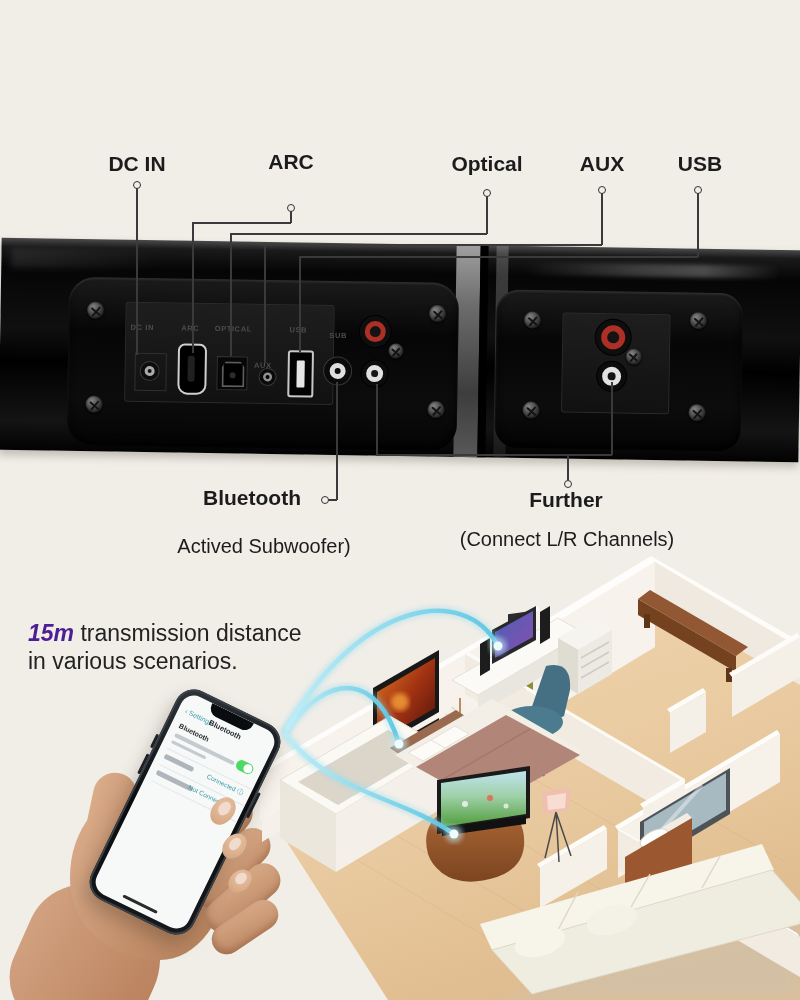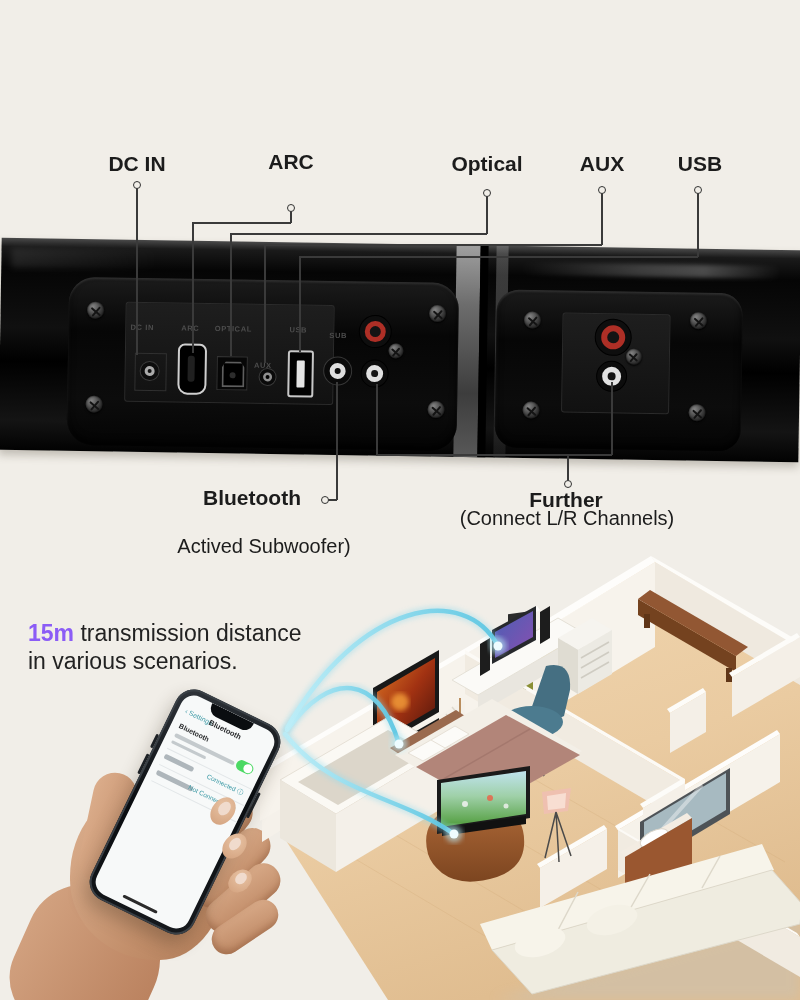--- a/index.html
+++ b/index.html
@@ -43,21 +43,21 @@
 
   .screw{border-radius:50%;background:radial-gradient(circle at 35% 30%,#848484,#3a3a3a 55%,#101010);box-shadow:0 1px 2px #000,inset 0 0 2px #000;transform:translate(-50%,-50%);}
   .screw i{position:absolute;left:15%;top:50%;width:70%;height:1.5px;background:#141414;border-radius:1px;}
   .screw i.s1{transform:rotate(40deg);} .screw i.s2{transform:rotate(-50deg);}
 
   .circ{border-radius:50%;transform:translate(-50%,-50%);}
 
   
   .bt-h{left:28px;top:588px;font-size:24px;font-weight:bold;color:#1c1c1c;}
   .bt-l1{left:28px;top:620px;font-size:23px;color:#222;}
-  .bt-l1 b{color:#8b5cf6;}
+  .bt-l1 b{color:#4c1d95;font-style:italic;}
   .bt-l2{left:28px;top:648px;font-size:23px;color:#222;}
 
   
   .room{left:240px;top:552px;width:560px;height:448px;z-index:1;}
 
   
   .hand{z-index:2;}
   .skin{position:absolute;background:linear-gradient(115deg,#d8ab8b,#c08d6a 55%,#a97654);}
   .wrist{left:18px;top:888px;width:140px;height:150px;border-radius:58px 70px 30px 50px;transform:rotate(24deg);background:linear-gradient(100deg,#d3a381,#b9805d);}
   .palm{left:70px;top:790px;width:158px;height:170px;border-radius:46% 54% 44% 56% / 52% 46% 56% 48%;background:linear-gradient(120deg,#dcb08f,#c28e6a 60%,#b07c58);}
@@ -233,21 +233,21 @@
         <div class="abs circ" style="left:49px;top:62px;width:29px;height:29px;background:#0c0c0c;border:1px solid #000;"></div>
         <div class="abs circ" style="left:49px;top:62px;width:19px;height:19px;background:#e2e2e2;"></div>
         <div class="abs circ" style="left:49px;top:62px;width:8px;height:8px;background:#141414;"></div>
       </div>
     </div>
   </div>
 
   <div class="abs botlabel" style="left:252px;top:486px;">Bluetooth</div>
   <div class="abs botnote" style="left:264px;top:535px;">Actived Subwoofer)</div>
   <div class="abs botlabel" style="left:566px;top:488px;">Further</div>
-  <div class="abs botnote" style="left:567px;top:507px;">(Connect L/R Channels)</div>
+  <div class="abs botnote" style="left:567px;top:528px;">(Connect L/R Channels)</div>
 
   <div class="abs bt-l1"><b>15m</b><span> transmission distance</span></div>
   <div class="abs bt-l2">in various scenarios.</div>
 
   <svg class="abs room" viewBox="0 0 560 448">
     <defs>
       <linearGradient id="gFloor" x1="0" y1="0" x2="0.4" y2="1">
         <stop offset="0" stop-color="#f2d9b4"></stop>
           <stop offset="0.6" stop-color="#eacba1"></stop>
           <stop offset="1" stop-color="#e0bd90"></stop>

